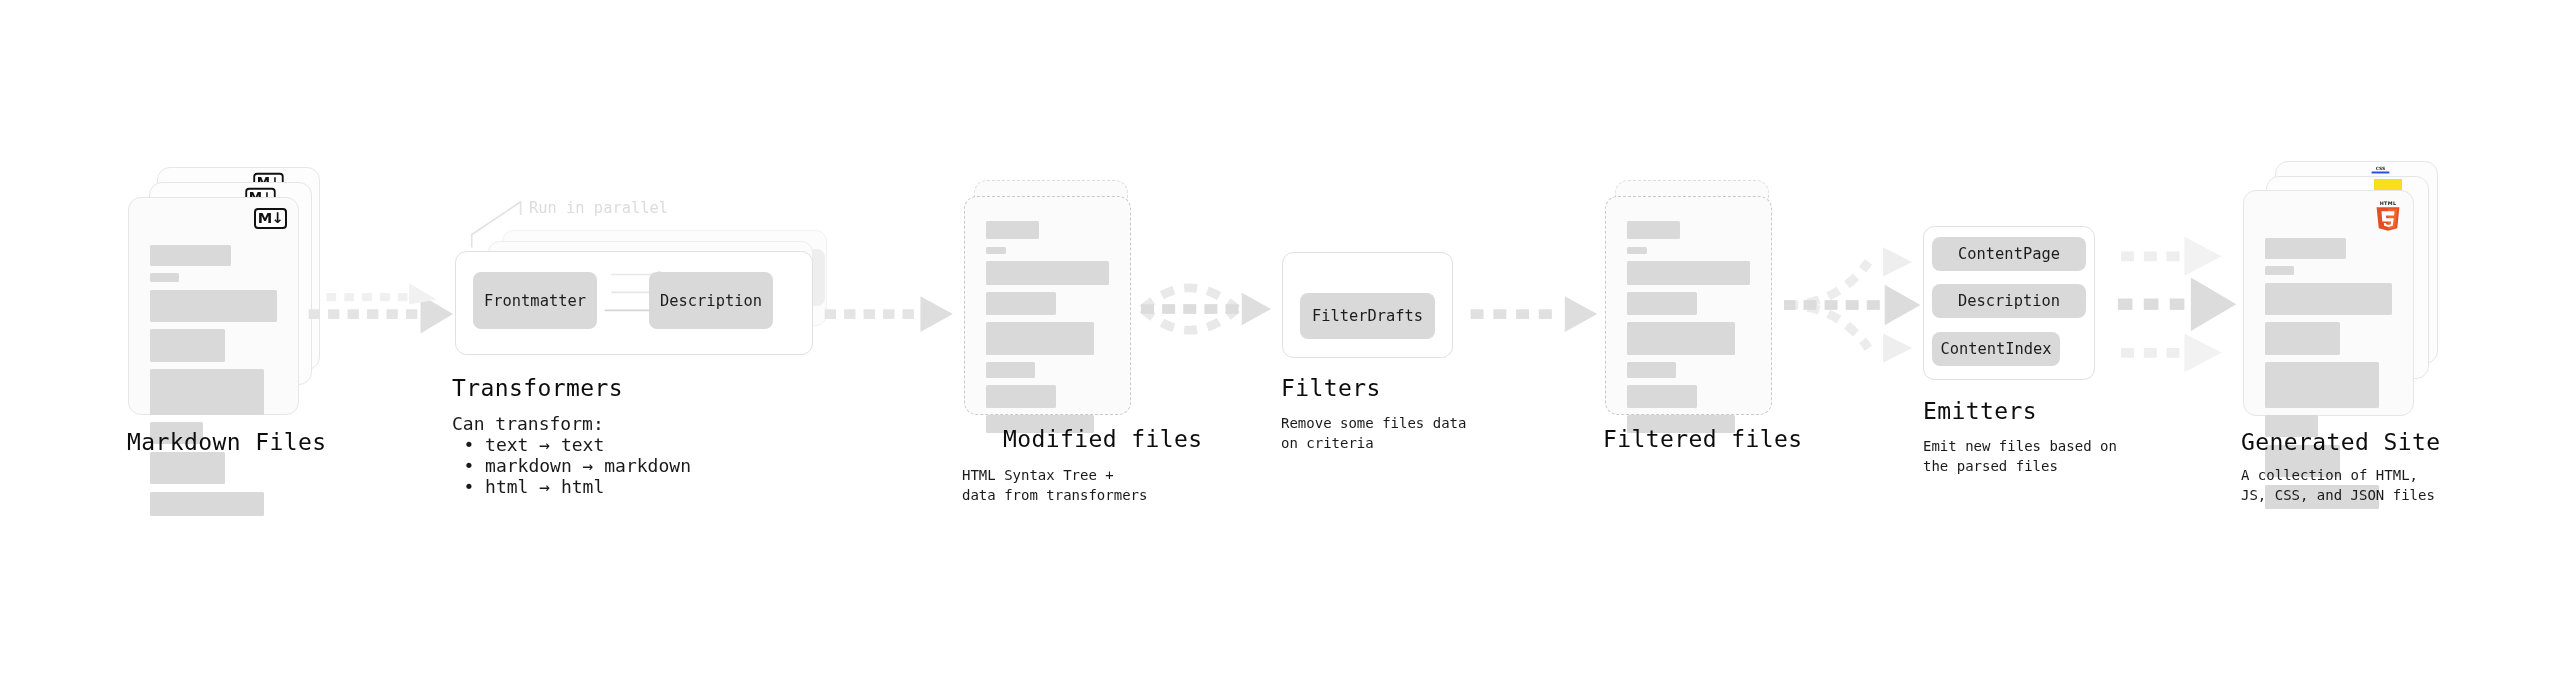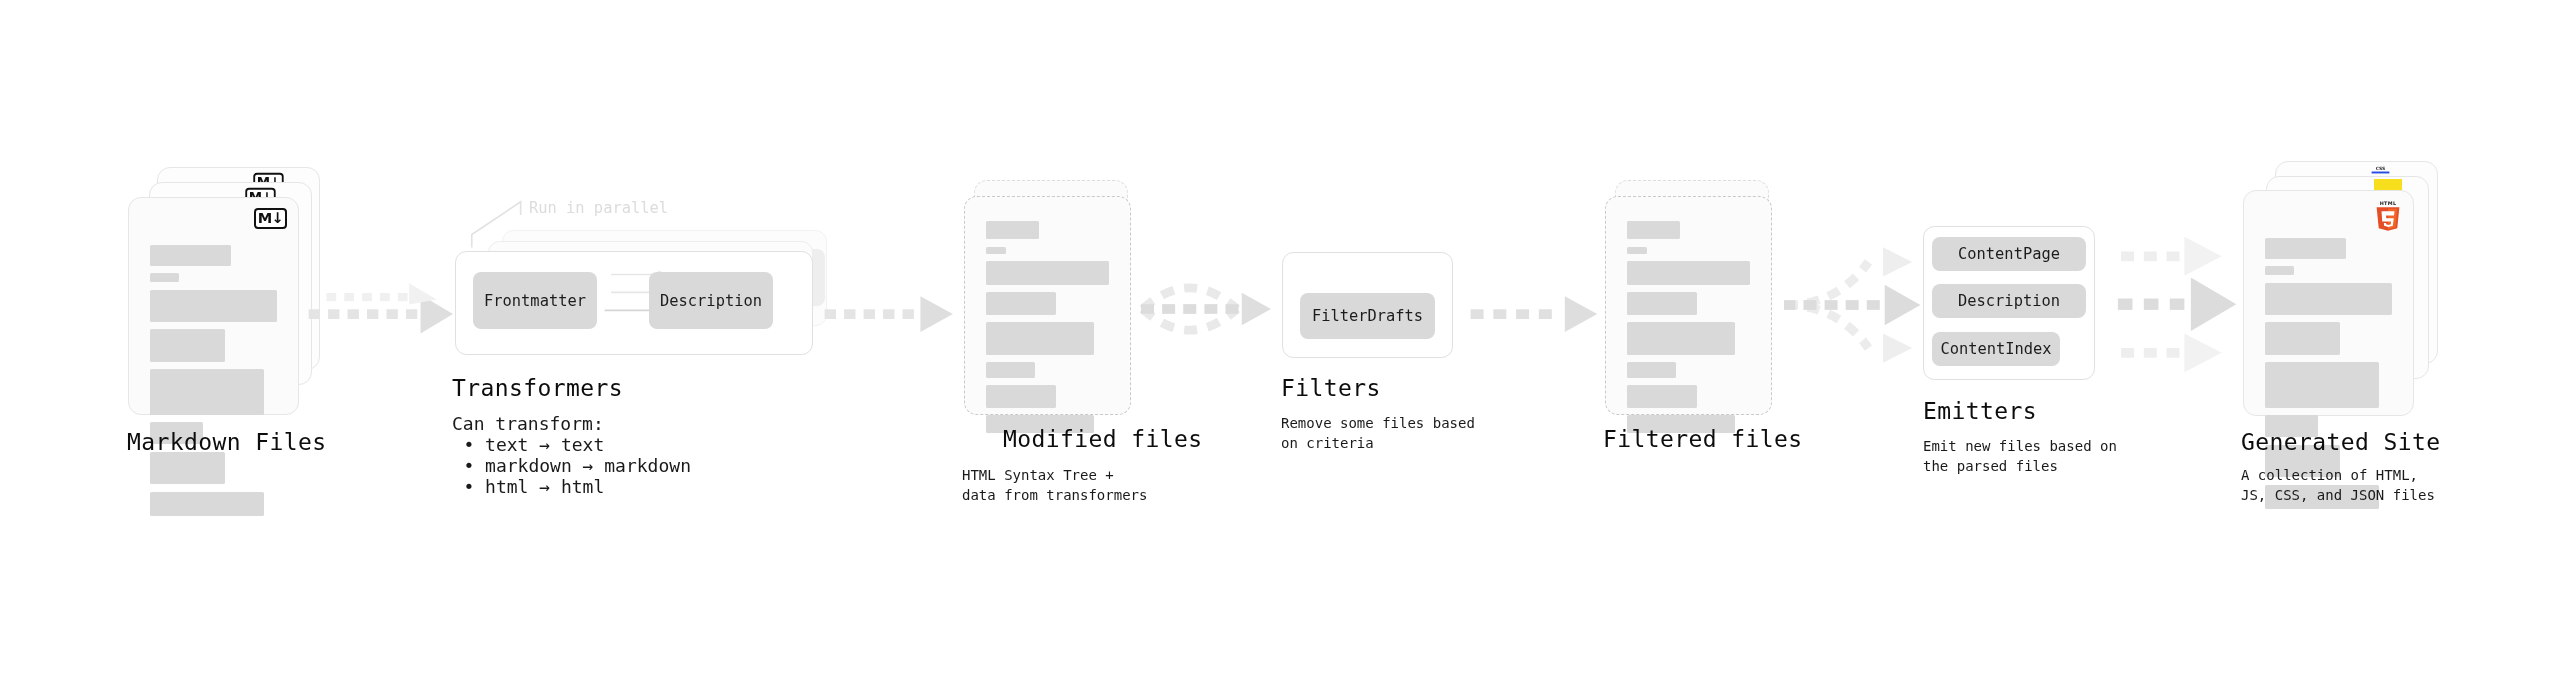--- a/index.html
+++ b/index.html
@@ -296,21 +296,21 @@
       <rect x="104" y="54" width="16" height="12"></rect>
     </g>
     <polygon points="124,40 160,60 124,80" fill="#dedede"></polygon>
   </svg>
 
   <div>
     <div class="procbox" style="left:1282px; top:252px; width:171px; height:106px;"></div>
     <div class="pill" style="left:1300px; top:280px; width:135px; height:46px;margin-top:13px;">FilterDrafts</div>
 
     <div class="title" style="left:1281px; top:375px;">Filters</div>
-    <div class="caption" style="left:1281px; top:413px;">Remove some files based
+    <div class="caption" style="left:1281px; top:413px;">Remove some files data
 on criteria</div>
   </div>
 
   <svg class="deco" style="left:1469px; top:280px;" width="138" height="65" viewBox="0 0 170 80">
     <g fill="#e0e0e0">
       <rect x="2" y="36" width="16" height="12"></rect>
         <rect x="30" y="36" width="16" height="12"></rect>
       <rect x="58" y="36" width="16" height="12"></rect>
         <rect x="86" y="36" width="16" height="12"></rect>
     </g>

